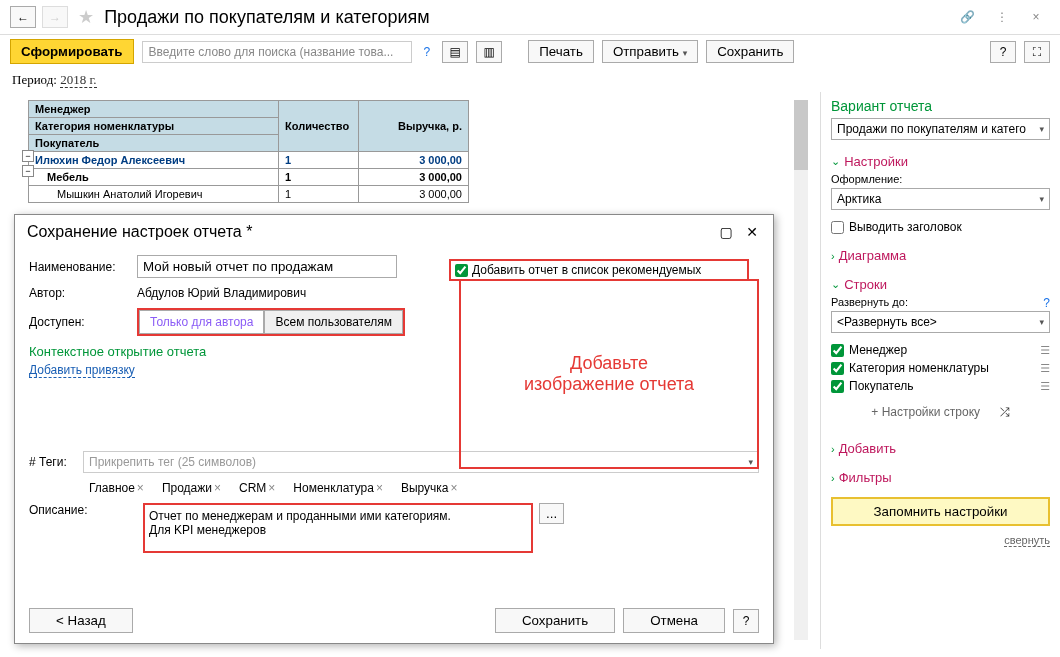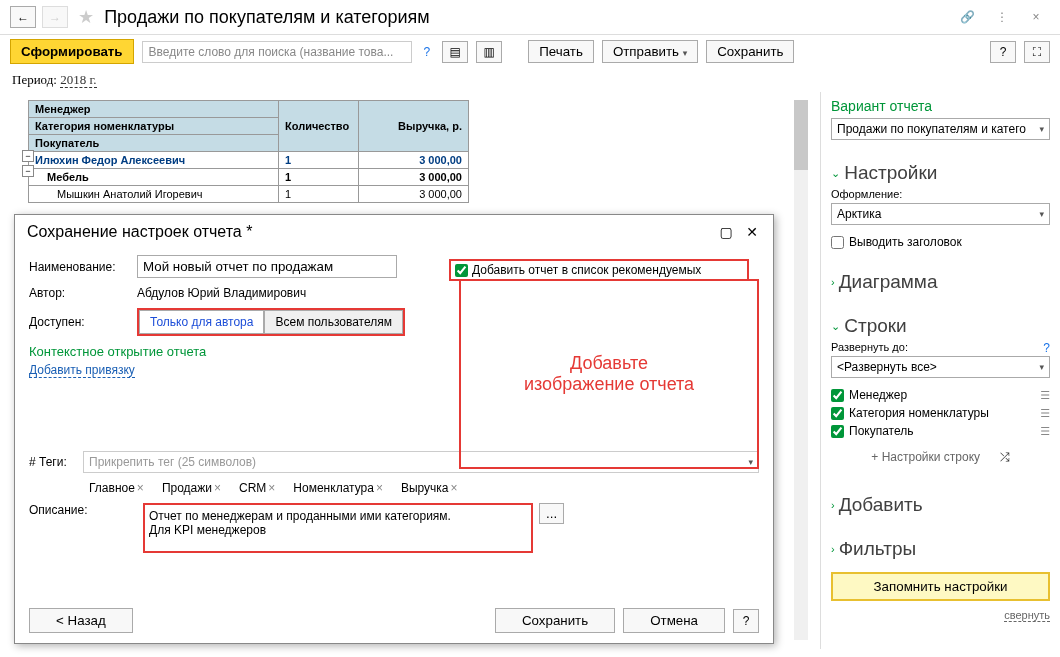--- a/index.html
+++ b/index.html
@@ -51,41 +51,41 @@
 .dlg-title-bar { display: flex; align-items: center; padding: 8px 12px; }
 .dlg-title { font-size: 16px; flex: 1; }
 .dlg-win-btn { width: 18px; height: 18px; display: flex; align-items: center; justify-content: center; cursor: pointer; margin-left: 8px; font-size: 14px; }
 .dlg-body { padding: 6px 14px; }
 .form-row { display: flex; align-items: center; margin-bottom: 8px; }
 .form-label { width: 108px; }
 .text-input { border: 1px solid #aaa; padding: 3px 5px; }
 .red-box { border: 2px solid #e53935; }
 .toggle-group { display: flex; }
 .toggle-btn { border: 1px solid #aaa; padding: 4px 10px; cursor: pointer; background: #f0f0f0; }
-.toggle-btn.active { background: #fff; color: #1d4ed8; font-weight: normal; }
+.toggle-btn.active { background: #fff; color: #8b5cf6; font-weight: normal; }
 .green-heading { color: #009639; font-size: 13px; margin: 8px 0 4px; }
 .link-dashed { color: #1a5fb4; text-decoration: none; border-bottom: 1px dashed #1a5fb4; cursor: pointer; }
 .image-placeholder { position: absolute; right: 14px; top: 64px; width: 300px; height: 190px; border: 2px solid #e53935; display: flex; flex-direction: column; align-items: center; justify-content: center; color: #e53935; font-size: 18px; text-align: center; }
 .recommend-row { position: absolute; left: 434px; top: 44px; width: 300px; border: 2px solid #e53935; padding: 2px 4px; display: flex; align-items: center; gap: 4px; }
 .tags-row { display: flex; align-items: center; margin-top: 74px; }
 .tags-input { flex: 1; border: 1px solid #ccc; padding: 3px 5px; color: #999; display: flex; align-items: center; justify-content: space-between;}
 .tag-list { display: flex; gap: 18px; padding: 8px 0 8px 60px; font-size: 12px; }
 .tag-item { cursor: pointer; }
 .tag-x { color: #888; margin-left: 2px;}
 .desc-row { display: flex; align-items: flex-start; gap: 6px; }
 .desc-area { width: 390px; height: 50px; border: 2px solid #e53935; padding: 4px; font-family: Arial; font-size: 12px; resize: none; }
 .dlg-footer { position: absolute; bottom: 10px; left: 14px; right: 14px; display: flex; align-items: center; gap: 8px; }
 .dlg-footer .spacer { flex: 1; }
 .dlg-btn { border: 1px solid #aaa; background: #f8f8f8; padding: 4px 26px; cursor: pointer; }
 .dlg-help { border: 1px solid #aaa; background: #f8f8f8; width: 26px; height: 24px; display: flex; align-items: center; justify-content: center; cursor: pointer; }
 
 
 .rp-heading { color: #009639; font-size: 14px; margin-bottom: 4px; }
 .rp-select { width: 100%; border: 1px solid #aaa; padding: 3px 5px; display: flex; justify-content: space-between; align-items: center; cursor: pointer; margin-bottom: 10px;}
-.rp-section { color: #404040; font-size: 19px; margin: 22px 0 4px; cursor: pointer; display: flex; align-items: center; gap: 4px; }
+.rp-section { color: #be185d; font-size: 13px; margin: 14px 0 4px; cursor: pointer; display: flex; align-items: center; gap: 4px; }
 .rp-section::before { content: "⌄"; color: #009639; font-size: 11px; display: inline-block;}
 .rp-section.collapsed::before { content: "›"; }
 .rp-label { font-size: 11px; margin-bottom: 3px; }
 .rp-check { display: flex; align-items: center; gap: 5px; margin: 4px 0; }
 .rp-check input { accent-color: #009639; }
 .rp-check-item { display: flex; align-items: center; justify-content: space-between; margin: 4px 0;}
 .rp-check-item .lft { display: flex; align-items: center; gap: 5px;}
 .settings-icon { color: #888; cursor: pointer; font-size: 11px;}
 .add-row { text-align: center; color: #666; padding: 8px 0; cursor: pointer; display: flex; align-items: center; justify-content: center; gap: 20px;}
 .shuffle-icon { color: #333; cursor: pointer; }

